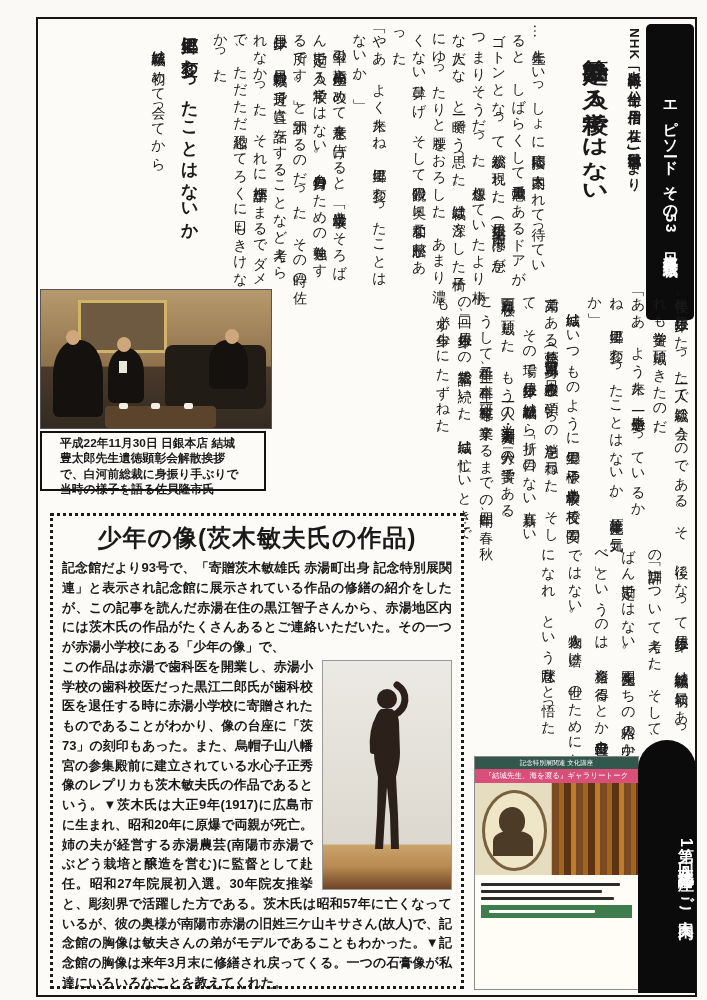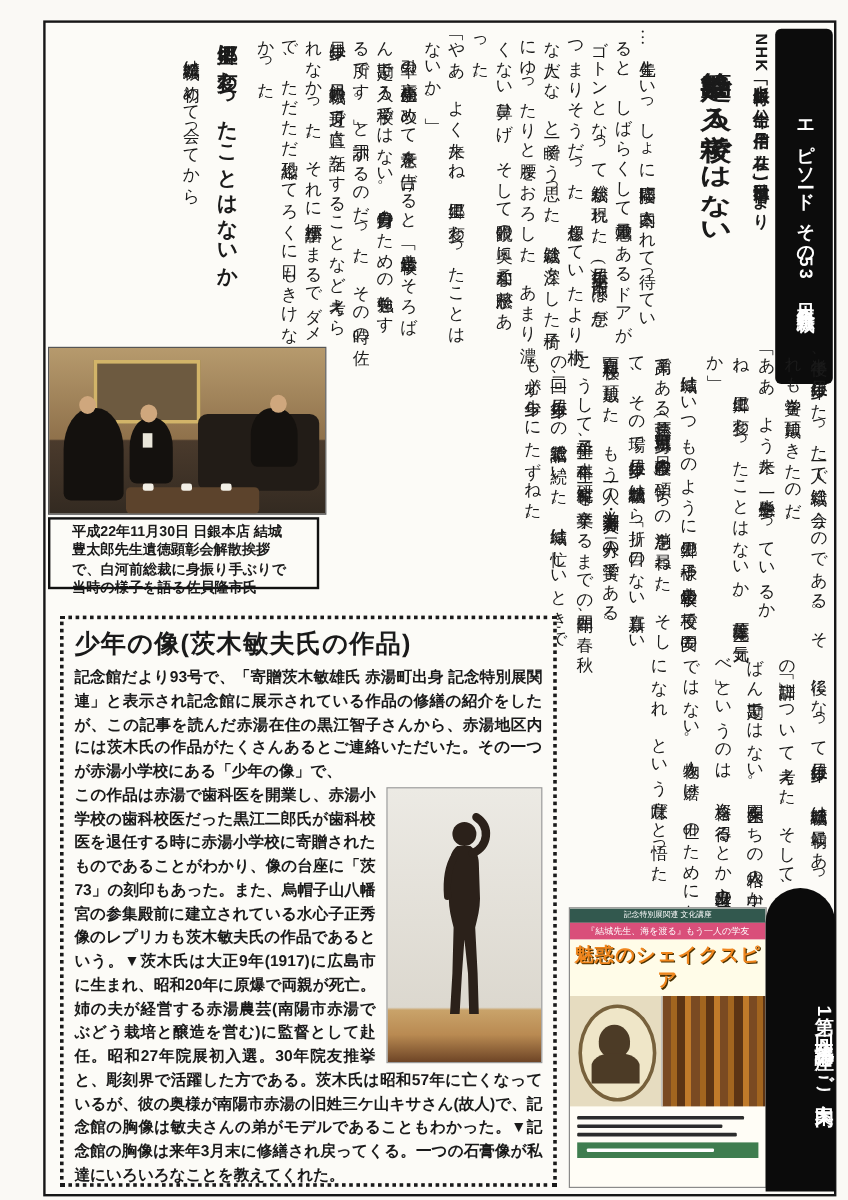--- a/index.html
+++ b/index.html
@@ -65,21 +65,21 @@
     font-family:"Liberation Sans",sans-serif;font-weight:bold;font-size:11.8px;line-height:1.3;
     padding:3px 18px;box-sizing:border-box;
   }
   
   .article{
     left:50px;top:513px;width:414px;height:476px;box-sizing:border-box;
     border:3px dotted #1b1b1b;background:#fcfbf7;padding:6px 9px 4px 9px;
     font-family:"Liberation Sans",sans-serif;
   }
   .article h2{
-    margin:0 0 4px 0;font-size:21px;font-weight:900;letter-spacing:1px;
+    margin:0 0 4px 0;text-align:center;font-size:24px;font-weight:900;letter-spacing:1px;
   }
   .article .body{font-size:13px;font-weight:700;line-height:1.52;text-align:justify;}
   .article .body p{margin:0;}
   .statue-photo{
     float:right;width:128px;height:228px;margin:3px 0 4px 9px;
     background:linear-gradient(#eceae4,#dcd8cf 80%,#c9a36a 81%,#b98a52 90%,#6e4526);
     border:1px solid #999;position:relative;overflow:hidden;
   }
   .statue-photo svg{position:absolute;left:50%;top:4px;transform:translateX(-50%);}
   
@@ -180,22 +180,21 @@
           </g>
         </svg>
       </div>
       <span>この作品は赤湯で歯科医を開業し、赤湯小学校の歯科校医だった黒江二郎氏が歯科校医を退任する時に赤湯小学校に寄贈されたものであることがわかり、像の台座に「茨 73」の刻印もあった。また、烏帽子山八幡宮の参集殿前に建立されている水心子正秀像のレプリカも茨木敏夫氏の作品であるという。▼茨木氏は大正9年(1917)に広島市に生まれ、昭和20年に原爆で両親が死亡。姉の夫が経営する赤湯農芸(南陽市赤湯でぶどう栽培と醸造を営む)に監督として赴任。昭和27年院展初入選。30年院友推挙と、彫刻界で活躍した方である。茨木氏は昭和57年に亡くなっているが、彼の奥様が南陽市赤湯の旧姓三ケ山キサさん(故人)で、記念館の胸像は敏夫さんの弟がモデルであることもわかった。▼記念館の胸像は来年3月末に修繕され戻ってくる。一つの石膏像が私達にいろいろなことを教えてくれた。</span>
     </div>
   </div>
 </div>
 
 <div class="abs flyer">
   <div class="head-band">記念特別展関連 文化講座</div>
-  <div class="tag-band">『結城先生、海を渡る』もう一人の学友</div>
-  <div class="title">魅惑のシェイクスピア</div>
+  <div class="tag-band">『結城先生、海を渡る』ギャラリートーク</div>
   <div class="imgs">
     <div class="portrait">
       <div class="oval"></div>
       <div class="face"></div>
       <div class="bust"></div>
     </div>
     <div class="shelf"></div>
   </div>
   <div class="fineprint">
     <div class="ln" style="width:92%"></div>

